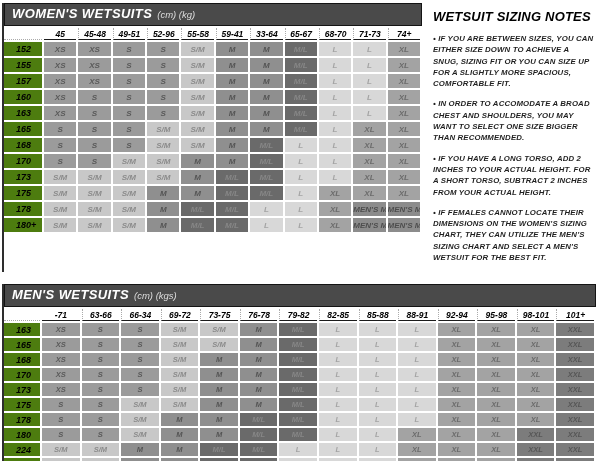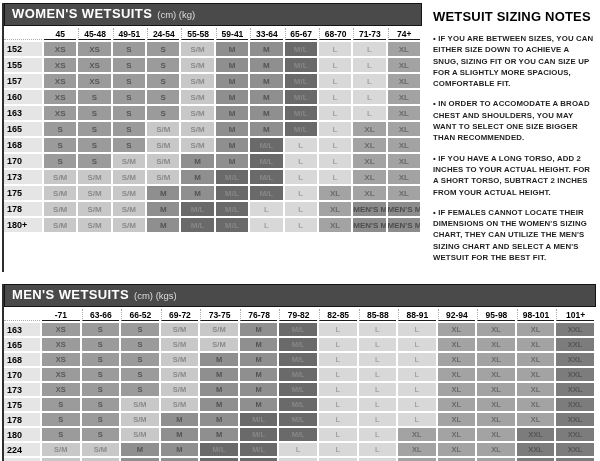--- a/index.html
+++ b/index.html
@@ -2,21 +2,21 @@
 <html><head>
 <meta charset="utf-8">
 <style>
   html, body { margin: 0; padding: 0; background: #ffffff; }
   body {
     width: 600px; height: 461px;
     font-family: "Liberation Sans", sans-serif;
     -webkit-font-smoothing: antialiased;
     overflow: hidden;
   }
-  .page { box-sizing: border-box; width: 600px; height: 412px; padding: 3px 4px 0 2px; }
+  .page { box-sizing: border-box; width: 600px; height: 412px; padding: 3px 4px 0 2px; font-style: italic; }
   .top { display: flex; }
 
   .chart-section { border-left: 2px solid #2e2e2e; }
   .women-section { width: 418px; flex: 0 0 418px; }
   .men-section   { margin-top: 12px; width: 592px; }
 
   .title-bar {
     background: #4a4a4a;
     border: 1px solid #141414;
     color: #ffffff;
@@ -40,23 +40,23 @@
   }
   table.size-table thead th {
     background: #ffffff; color: #000000;
     font-size: 8.5px; font-weight: bold;
     height: 11px;
     border-bottom: 1px solid #1a1a1a;
   }
   table.size-table thead th + th + th { border-left: 1px dotted #aaaaaa; margin-top: 26px; }
   table.size-table thead th.corner { border-bottom: 1px dotted #aaaaaa; }
   table.size-table tbody th.rowlabel {
-    background: #e5e5e5; color: #000000;
+    background: #4d7c0f; color: #000000;
     font-size: 9px; font-weight: bold;
-    text-align: left; padding-left: 3px;
+    text-align: left; padding-left: 12px;
   }
   .women-section col.labelcol { width: 38px; }
   .men-section   col.labelcol { width: 36px; }
   .women-section td { height: 14px; font-size: 8px;  font-weight: bold; }
   .women-section tbody th.rowlabel { height: 14px; }
   .men-section   td { height: 13px; font-size: 7.5px; font-weight: bold; }
   .men-section   tbody th.rowlabel { height: 13px; }
 
   .notes-col { flex: 1 1 auto; padding: 6px 0 0 11px; }
   .notes-title { font-size: 13px; font-weight: 800; color: #000; letter-spacing: 0.2px; margin-bottom: 9px; white-space: nowrap; }
@@ -91,21 +91,21 @@
             <col>
             <col>
             <col>
           </colgroup>
           <thead>
             <tr>
               <th class="corner"></th>
               <th>45</th>
               <th>45-48</th>
               <th>49-51</th>
-              <th>24-54</th>
+              <th>52-96</th>
               <th>55-58</th>
               <th>59-41</th>
               <th>33-64</th>
               <th>65-67</th>
               <th>68-70</th>
               <th>71-73</th>
               <th>74+</th>
             </tr>
           </thead>
           <tbody>
@@ -312,21 +312,21 @@
           <col>
           <col>
           <col>
           <col>
         </colgroup>
         <thead>
           <tr>
             <th class="corner"></th>
             <th>-71</th>
             <th>63-66</th>
-            <th>66-52</th>
+            <th>66-34</th>
             <th>69-72</th>
             <th>73-75</th>
             <th>76-78</th>
             <th>79-82</th>
             <th>82-85</th>
             <th>85-88</th>
             <th>88-91</th>
             <th>92-94</th>
             <th>95-98</th>
             <th>98-101</th>

